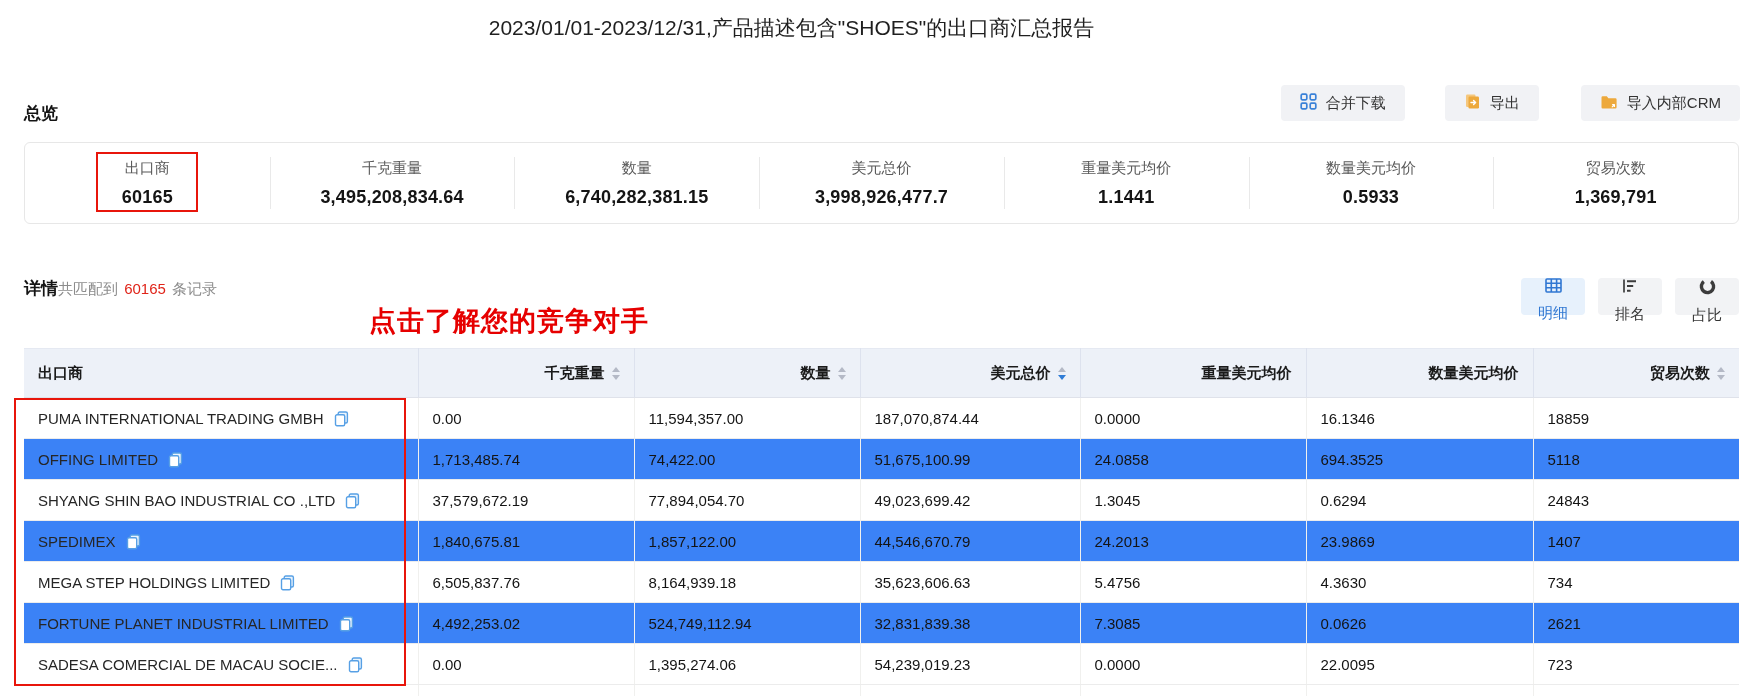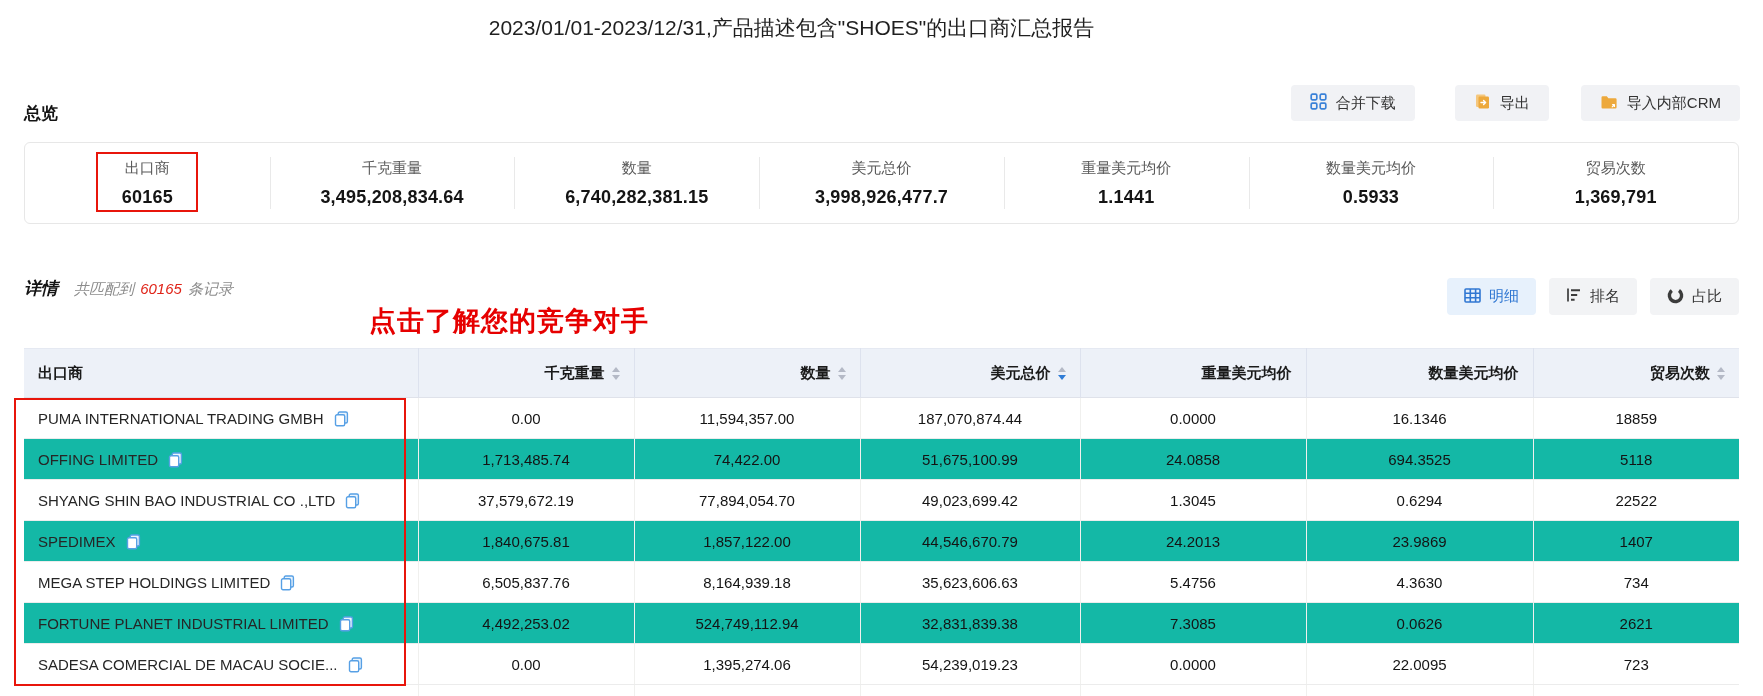--- a/index.html
+++ b/index.html
@@ -10,64 +10,64 @@
   .page-title { position:absolute; top:14px; left:0; width:100%; text-align:center;
     transform:translateX(-90px); font-size:21px; color:#1f1f1f; }
 
   .overview-heading { position:absolute; top:102px; left:24px; font-size:17px; font-weight:bold; color:#141414; }
 
   .toolbar { position:absolute; top:85px; right:23px; display:flex; align-items:center; }
   .tool-btn { display:inline-flex; align-items:center; gap:9px; height:36px; padding:0 19px;
     background:#f1f2f5; border:none; border-radius:4px; font-size:15px; color:#333; cursor:pointer;
     font-family:inherit; white-space:nowrap; }
   .tool-btn.b2 { margin-left:40px; }
-  .tool-btn.b3 { margin-left:32px; }
+  .tool-btn.b3 { margin-left:42px; }
   .tool-btn svg { flex:0 0 auto; }
 
   .overview-card { position:absolute; top:142px; left:24px; width:1715px; height:82px;
     border:1px solid #e7e7e7; border-radius:6px; display:flex; background:#fff; }
   .stat { flex:1; position:relative; display:flex; flex-direction:column; align-items:center;
     justify-content:center; gap:9px; }
   .stat + .stat::before { content:""; position:absolute; left:0; top:14px; bottom:14px; width:1px; background:#e9e9e9; }
   .stat-label { font-size:15px; color:#5a5a5a; }
   .stat-value { font-size:18px; color:#141414; font-weight:600; letter-spacing:.2px; }
   .stat-red-box { position:absolute; left:50%; top:9px; transform:translateX(-50%);
     width:102px; height:60px; border:2px solid #e8150b; pointer-events:none; }
 
-  .detail-bar { position:absolute; top:277px; left:24px; display:flex; align-items:baseline; gap:16px;font-style:italic; }
+  .detail-bar { position:absolute; top:277px; left:24px; display:flex; align-items:baseline; gap:0; }
   .detail-heading { font-size:17px; font-weight:bold; color:#141414; }
   .match-text { font-size:15px; color:#8c8c8c; }
   .match-count { color:#e02419; padding:0 2px; }
 
   .annotation-text { position:absolute; top:303px; left:369px; font-family:"DejaVu Serif","Liberation Serif",serif;
     font-weight:bold; font-size:27px; color:#e60000; letter-spacing:1px; white-space:nowrap; }
 
   .view-tabs { position:absolute; top:278px; right:24px; display:flex; gap:13px; }
   .view-tab { display:inline-flex; align-items:center; gap:8px; height:37px; padding:0 17px;
     background:#f2f3f5; border:none; border-radius:4px; font-size:15px; color:#333; cursor:pointer;
-    font-family:inherit; white-space:nowrap; }
+    font-family:inherit; white-space:nowrap;flex-direction:column; }
   .view-tab.active { background:#e7f1fc; color:#3077d2; }
 
   .table-wrap { position:absolute; top:348px; left:24px; width:1715px; }
   table { width:1715px; border-collapse:collapse; table-layout:fixed; }
   thead th { height:49px; background:#edf1f8; border-top:1px solid #e5e9f2; border-bottom:1px solid #dfe2ea;
     border-right:1px solid #dde2ee; font-size:15px; font-weight:bold; color:#1a1a1a; padding:0 14px; }
   thead th:last-child { border-right:none; }
   .th-inner { display:flex; align-items:center; justify-content:flex-end; gap:7px; }
   .th-inner.left { justify-content:flex-start; }
   .carets { display:inline-flex; flex-direction:column; align-items:center; cursor:pointer; }
   .caret { width:0; height:0; border-left:4px solid transparent; border-right:4px solid transparent; display:block; }
   .caret.up { border-bottom:5px solid #b4b9c6; margin-bottom:3px; }
   .caret.down { border-top:5px solid #b4b9c6; }
   .caret.down.active { border-top-color:#2f7cd6; }
 
   tbody td { height:41px; background:#fff; border-bottom:1px solid #ececec; border-right:1px solid #f0f0ee;
-    font-size:15px; color:#141414; text-align:center; padding:0 14px; white-space:nowrap; overflow:hidden; }
+    font-size:15px; color:#141414; text-align:left; padding:0 14px; white-space:nowrap; overflow:hidden; }
   tbody td:last-child { border-right:none; }
-  tbody tr.alt td { background:#14b8a6; }
+  tbody tr.alt td { background:#3b82f6; }
   td.td-exporter { text-align:left; color:#262626; }
   .exp-cell { display:flex; align-items:flex-end; gap:10px; }
   .copy-icon { display:inline-flex; cursor:pointer; flex:0 0 auto; }
   tr.partial td { height:12px; border-bottom:none; }
 
   .red-box-column { position:absolute; left:14px; top:398px; width:392px; height:288px;
     border:2px solid #e8150b; pointer-events:none; z-index:5; }
 </style>
 </head>
 <body>
@@ -298,21 +298,21 @@
                     <rect x="1.5" y="3.8" width="9.2" height="11" rx="1.5" fill="#fff" stroke="#57a0e5" stroke-width="1.4"></rect>
                   </svg>
             </span>
               </span>
             </td>
           <td>37,579,672.19</td>
           <td>77,894,054.70</td>
           <td>49,023,699.42</td>
           <td>1.3045</td>
           <td>0.6294</td>
-          <td>22522</td>
+          <td>24843</td>
         </tr>
         <tr class="alt">
           <td class="td-exporter">
               <span class="exp-cell">
             <span>SPEDIMEX</span>
             <span class="copy-icon">
               <svg width="15" height="16" viewBox="0 0 15 16" fill="none">
                     <rect x="4.2" y="1" width="9.2" height="11" rx="1.5" fill="#eaf4fd" stroke="#57a0e5" stroke-width="1.4"></rect>
                     <rect x="1.5" y="3.8" width="9.2" height="11" rx="1.5" fill="#fff" stroke="#57a0e5" stroke-width="1.4"></rect>
                   </svg>

